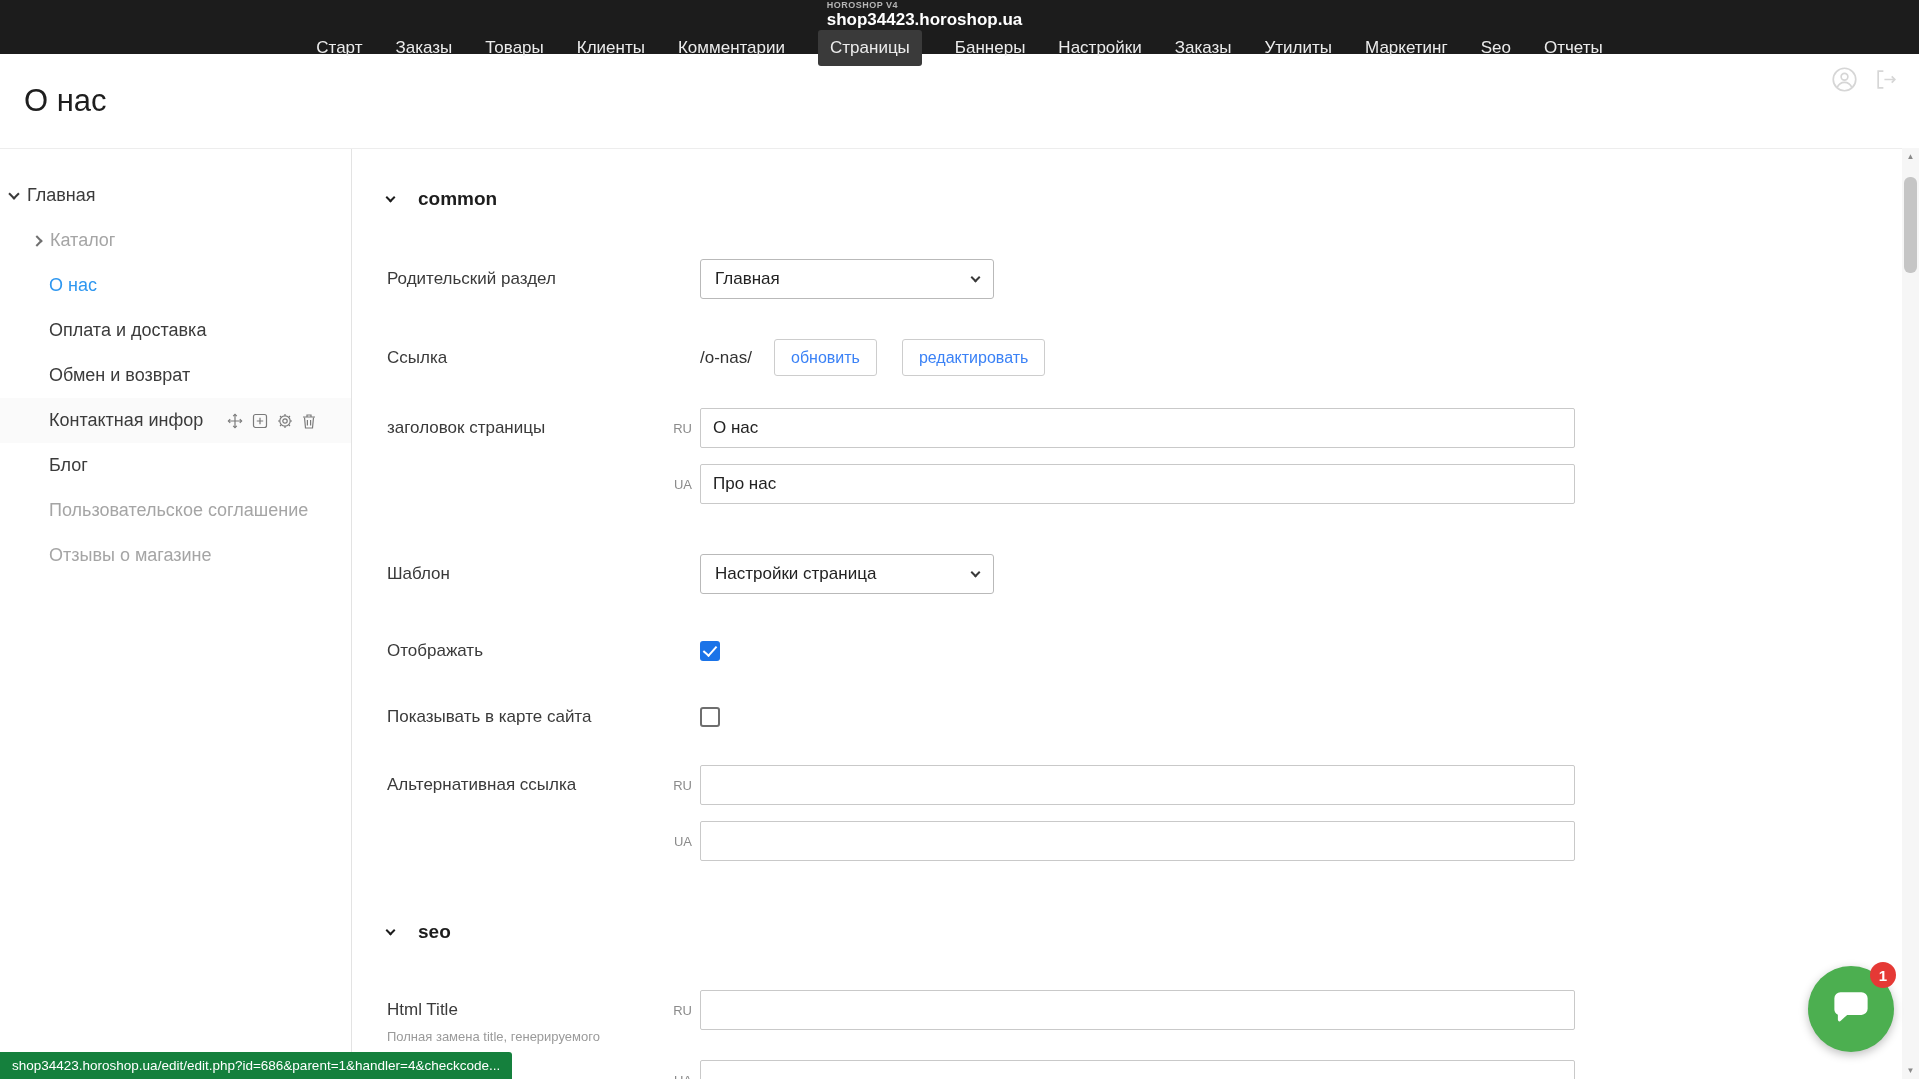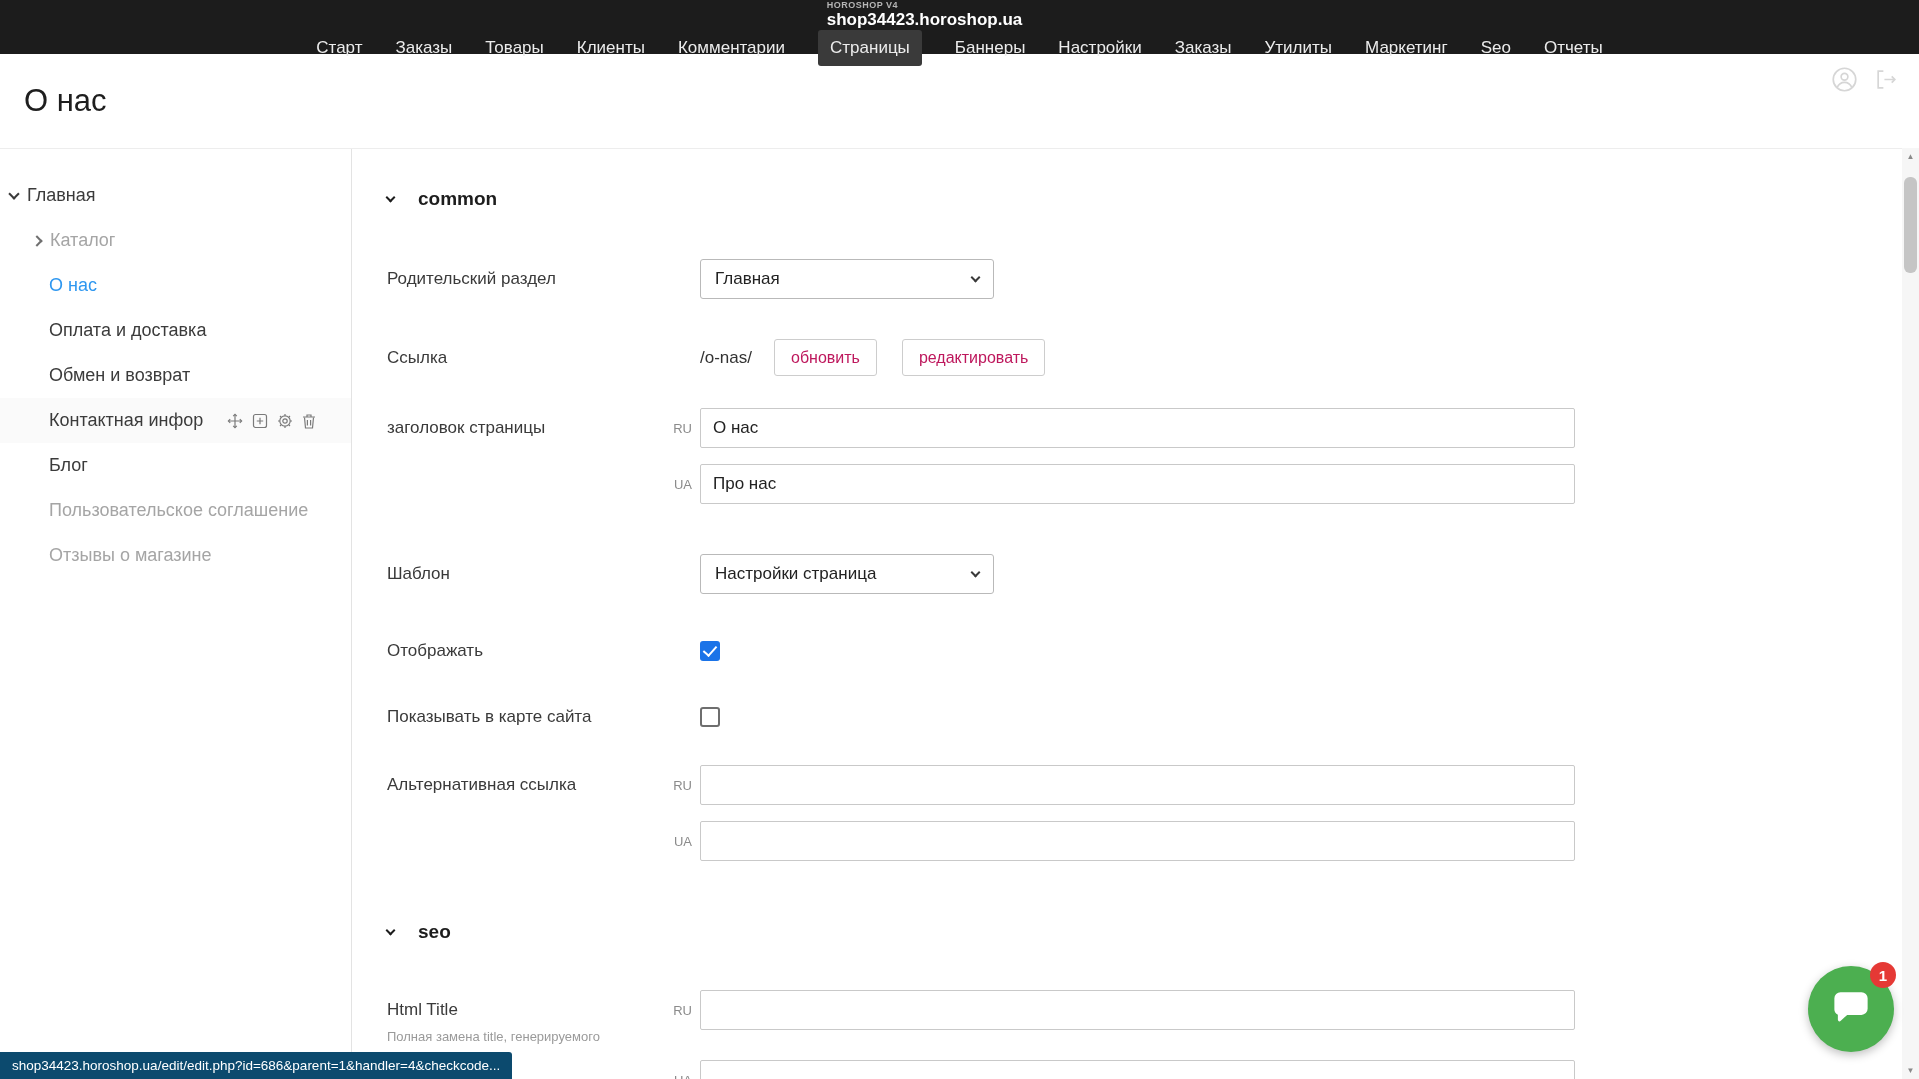--- a/index.html
+++ b/index.html
@@ -60,21 +60,21 @@
   .row-label { width:277px; font-size:17px; color:#3a3a3a; flex-shrink:0; }
   .lang-slot { width:36px; flex-shrink:0; font-size:13px; color:#8b8b8b;
     text-align:right; padding-right:8px; }
   .text-input { width:875px; height:40px; border:1px solid #c9c9c9; border-radius:2px;
     font-size:17px; color:#222; padding:0 12px; font-family:inherit; outline:none; background:#fff; }
   .select { width:294px; height:40px; border:1px solid #b9b9b9; border-radius:3px;
     display:flex; align-items:center; justify-content:space-between; padding:0 14px;
     font-size:17px; color:#222; cursor:pointer; background:#fff; }
   .link-value { font-size:17px; color:#333; margin-right:22px; }
   .sm-btn { height:37px; padding:0 16px; background:#fff; border:1px solid #cdcdcd;
-    border-radius:3px; font-size:16px; color:#be185d; cursor:pointer; font-family:inherit; }
+    border-radius:3px; font-size:16px; color:#3b82f6; cursor:pointer; font-family:inherit; }
   .sm-btn.first { margin-right:25px; }
   .checkbox { width:20px; height:20px; border-radius:3px; cursor:pointer; position:relative; }
   .checkbox.checked { background:#1a73e8; }
   .checkbox.checked::after { content:""; position:absolute; left:6px; top:2px; width:6px;
     height:11px; border:solid #fff; border-width:0 2.5px 2.5px 0; transform:rotate(42deg); }
   .checkbox.unchecked { background:#fff; border:2px solid #6e6e6e; }
   .row-parent { margin-top:48px; }
   .row-link { margin-top:40px; }
   .row-title-ru { margin-top:32px; }
   .row-sub { margin-top:16px; }
@@ -90,21 +90,21 @@
   
   .scrollbar { position:absolute; right:0; top:148px; bottom:0; width:17px;
     background:#f6f6f6; display:flex; flex-direction:column; align-items:center; }
   .sb-arrow { width:17px; height:17px; display:flex; align-items:center;
     justify-content:center; color:#8a8a8a; font-size:8px; flex-shrink:0; cursor:pointer; }
   .sb-thumb { width:13px; height:96px; background:#c5c5c5; border-radius:6px;
     margin-top:12px; cursor:pointer; }
   .sb-arrow.bottom { margin-top:auto; }
 
   
-  .statusbar { position:absolute; left:0; bottom:0; height:27px; background:#0c4a6e;
+  .statusbar { position:absolute; left:0; bottom:0; height:27px; background:#15803d;
     color:#fff; display:flex; align-items:center; padding:0 12px; font-size:13.5px;
     border-top-right-radius:3px; white-space:nowrap; z-index:5; }
 
   
   .chat { position:absolute; right:25px; bottom:27px; width:86px; height:86px;
     background:#4caf50; border-radius:50%; display:flex; align-items:center;
     justify-content:center; cursor:pointer; box-shadow:0 3px 10px rgba(0,0,0,.25); z-index:5; }
   .chat-badge { position:absolute; top:-4px; right:-2px; min-width:26px; height:26px;
     background:#e53935; border-radius:50%; color:#fff; font-size:15px; font-weight:700;
     display:flex; align-items:center; justify-content:center; }

